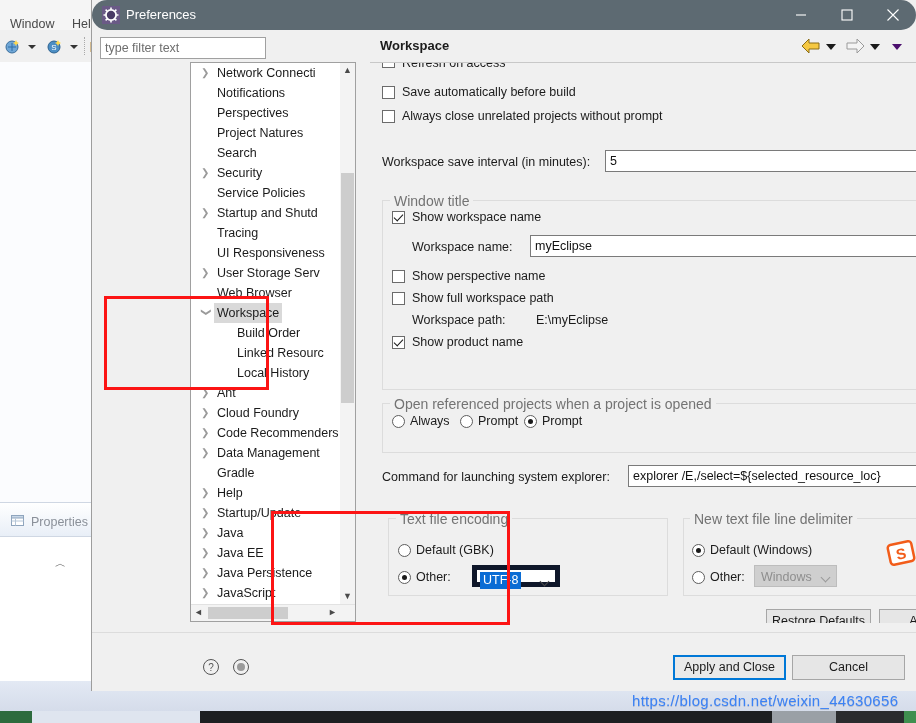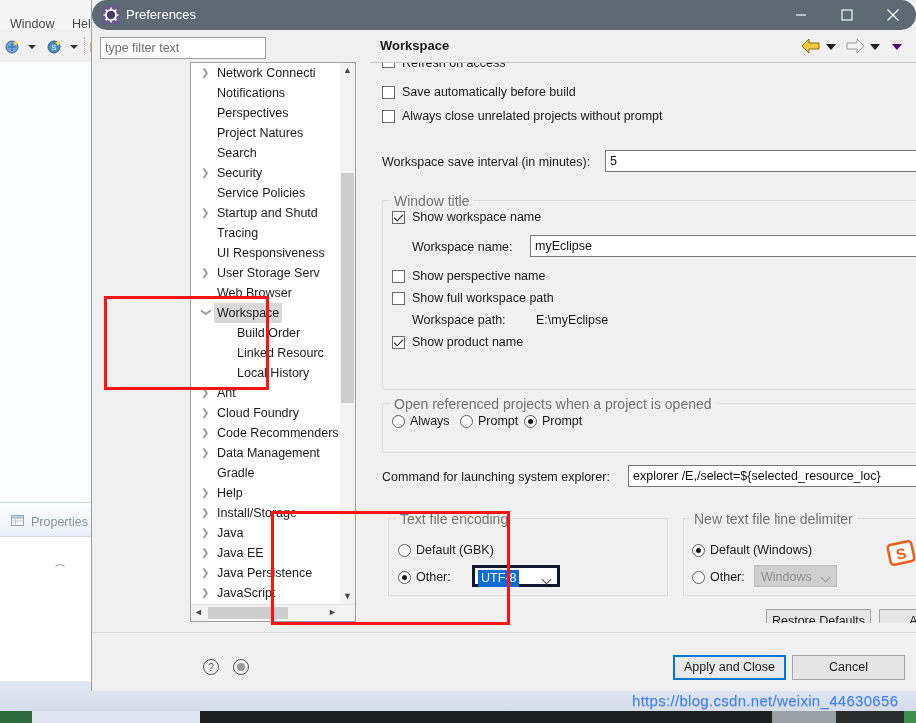--- a/index.html
+++ b/index.html
@@ -92,21 +92,21 @@
      border:solid #1b1b1b;border-width:0 1.6px 1.6px 0;transform:rotate(43deg);}
   .rdo{position:absolute;width:13px;height:13px;border:1px solid #5d5d5d;border-radius:50%;background:#fff;box-sizing:border-box;}
   .rdo.on::after{content:"";position:absolute;left:3px;top:3px;width:5px;height:5px;border-radius:50%;background:#1b1b1b;}
 
   .tfield{position:absolute;height:22px;box-sizing:border-box;border:1px solid #7a7a7a;background:#fff;
      padding:0 4px;font-family:inherit;font-size:12.5px;color:#111;line-height:20px;white-space:nowrap;overflow:hidden;}
 
   .grp{position:absolute;border:1px solid #dcdcdc;box-sizing:border-box;}
   .grp-lbl{position:absolute;background:#f0f0f0;padding:0 4px;font-size:14px;color:#737373;}
 
-  .combo{position:absolute;height:22px;box-sizing:border-box;border:3px solid #0f172a;background:#fff;}
+  .combo{position:absolute;height:22px;box-sizing:border-box;border:5px solid #0f172a;background:#fff;}
   .combo .val{position:absolute;left:3px;top:2px;height:17px;line-height:17px;padding:0 3px;
      background:#0a6cd4;color:#fff;font-size:12.5px;}
   .combo .arrowbox{position:absolute;right:0;top:0;width:19px;height:20px;}
   .combo .arrowbox::after{content:"";position:absolute;left:5px;top:8px;width:6px;height:6px;
      border:solid #4a4a4a;border-width:0 1.4px 1.4px 0;transform:rotate(45deg);}
   .combo.dis{border:1px solid #bdbdbd;background:#cfcfcf;}
   .combo.dis .val2{position:absolute;left:6px;top:1px;line-height:20px;color:#8e8e8e;font-size:12.5px;}
   .combo.dis .arrowbox::after{border-color:#9a9a9a;}
 
   .btn{position:absolute;height:25px;box-sizing:border-box;border:1px solid #a6a6a6;background:#e6e6e6;
@@ -318,21 +318,21 @@
         </div>
         <div class="trow lvl1">
           <span class="lbl">Gradle</span>
         </div>
         <div class="trow lvl1">
           <span class="arw">❯</span>
           <span class="lbl">Help</span>
         </div>
         <div class="trow lvl1">
           <span class="arw">❯</span>
-          <span class="lbl">Install/Storage</span>
+          <span class="lbl">Startup/Update</span>
         </div>
         <div class="trow lvl1">
           <span class="arw">❯</span>
           <span class="lbl">Java</span>
         </div>
         <div class="trow lvl1">
           <span class="arw">❯</span>
           <span class="lbl">Java EE</span>
         </div>
         <div class="trow lvl1">

